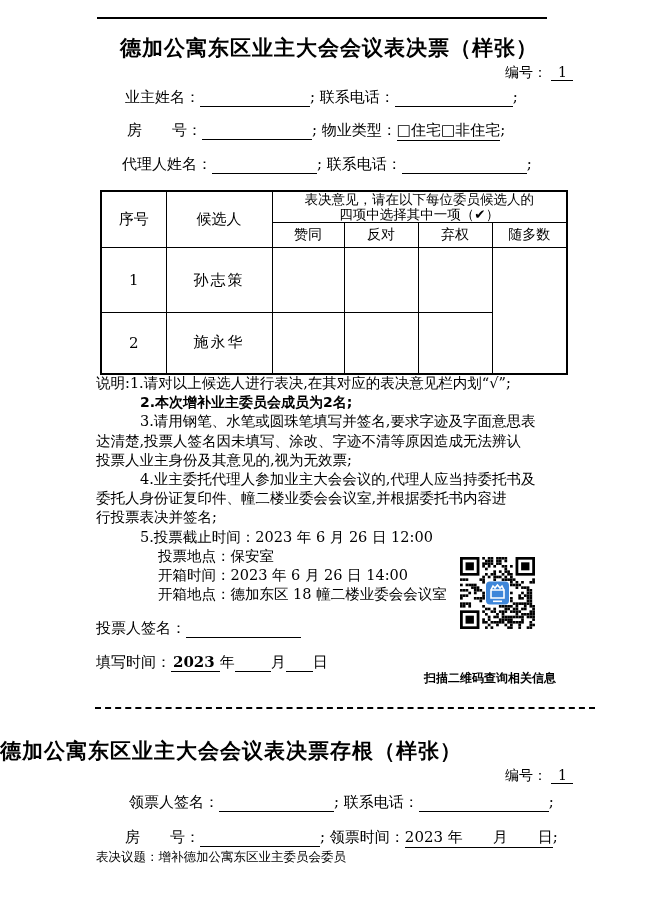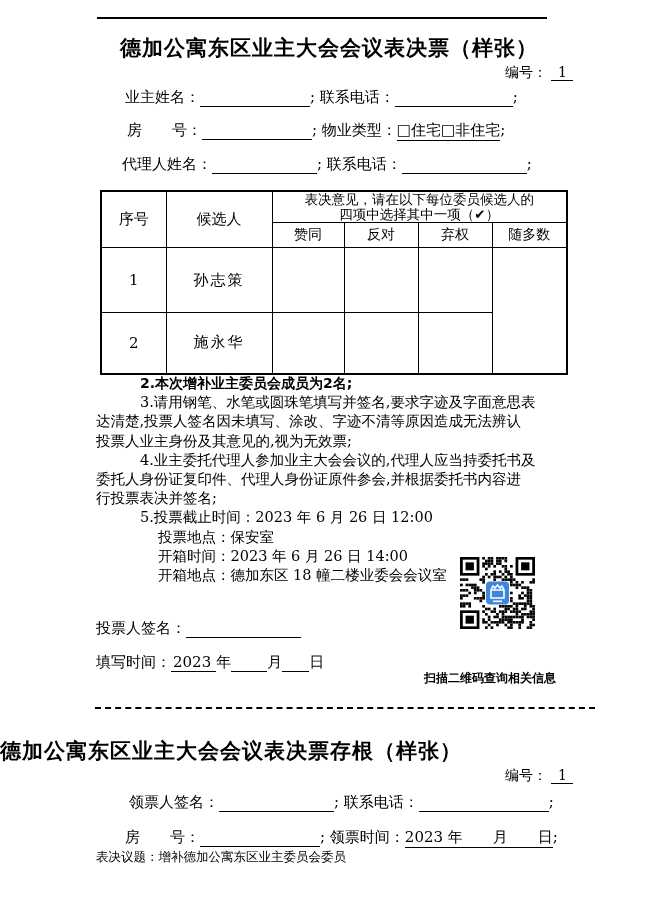--- a/index.html
+++ b/index.html
@@ -37,21 +37,21 @@
   .r2{height:61px;}
 
   .notes{position:absolute;left:96px;top:374px;width:474px;font-size:14.5px;}
   .nline{line-height:19.2px;white-space:nowrap;}
   .ind1{padding-left:44px;}
   .ind2{padding-left:62px;}
   .nbold{font-family:"DejaVu Sans","Liberation Sans",sans-serif;font-weight:bold;font-size:14px;}
 
   .sign-line{left:96px;top:619px;font-size:15px;}
   .fill-line{left:96px;top:653px;font-size:15px;}
-  .y2023{font-weight:normal;border-bottom:1.5px solid #000;padding:0 5px 0 2px;}
+  .y2023{font-weight:bold;border-bottom:1.5px solid #000;padding:0 5px 0 2px;}
   .bl36{width:36px}.bl27{width:27px}
 
   .qr{left:460px;top:557px;width:75px;height:72px;}
   .qr-caption{left:420px;top:655px;width:140px;font-size:12px;text-align:center;margin-top:15px;}
 
   .dash-rule{left:95px;top:707px;width:500px;height:0;border-top:2px dashed #000;}
 
   .stub-title{left:0;top:737px;width:658px;text-align:left;font-size:21px;letter-spacing:1px;}
   .stub-no{left:505px;top:767px;font-size:14px;}
   .strow1{left:129px;top:793px;}
@@ -124,26 +124,27 @@
       <td class="cell-seq">2</td>
       <td class="cell-name">施永华</td>
       <td></td>
       <td></td>
       <td></td>
     </tr>
   </tbody>
     </table>
 
   <div class="notes">
+    <div class="nline">说明:1.请对以上候选人进行表决,在其对应的表决意见栏内划“√”;</div>
     <div class="nline ind1 nbold">2.本次增补业主委员会成员为2名;</div>
     <div class="nline ind1">3.请用钢笔、水笔或圆珠笔填写并签名,要求字迹及字面意思表</div>
     <div class="nline">达清楚,投票人签名因未填写、涂改、字迹不清等原因造成无法辨认</div>
     <div class="nline">投票人业主身份及其意见的,视为无效票;</div>
     <div class="nline ind1">4.业主委托代理人参加业主大会会议的,代理人应当持委托书及</div>
-    <div class="nline">委托人身份证复印件、代理人身份证原件参会,并根据委托书内容进</div>
+    <div class="nline">委托人身份证复印件、幢二楼业委会会议室,并根据委托书内容进</div>
     <div class="nline">行投票表决并签名;</div>
     <div class="nline ind1">5.投票截止时间：2023 年 6 月 26 日 12:00</div>
     <div class="nline ind2">投票地点：保安室</div>
     <div class="nline ind2">开箱时间：2023 年 6 月 26 日 14:00</div>
     <div class="nline ind2">开箱地点：德加东区 18 幢二楼业委会会议室</div>
   </div>
 
   <div class="abs sign-line">
     <span>投票人签名：</span><span class="blank w115"></span>
   </div>

